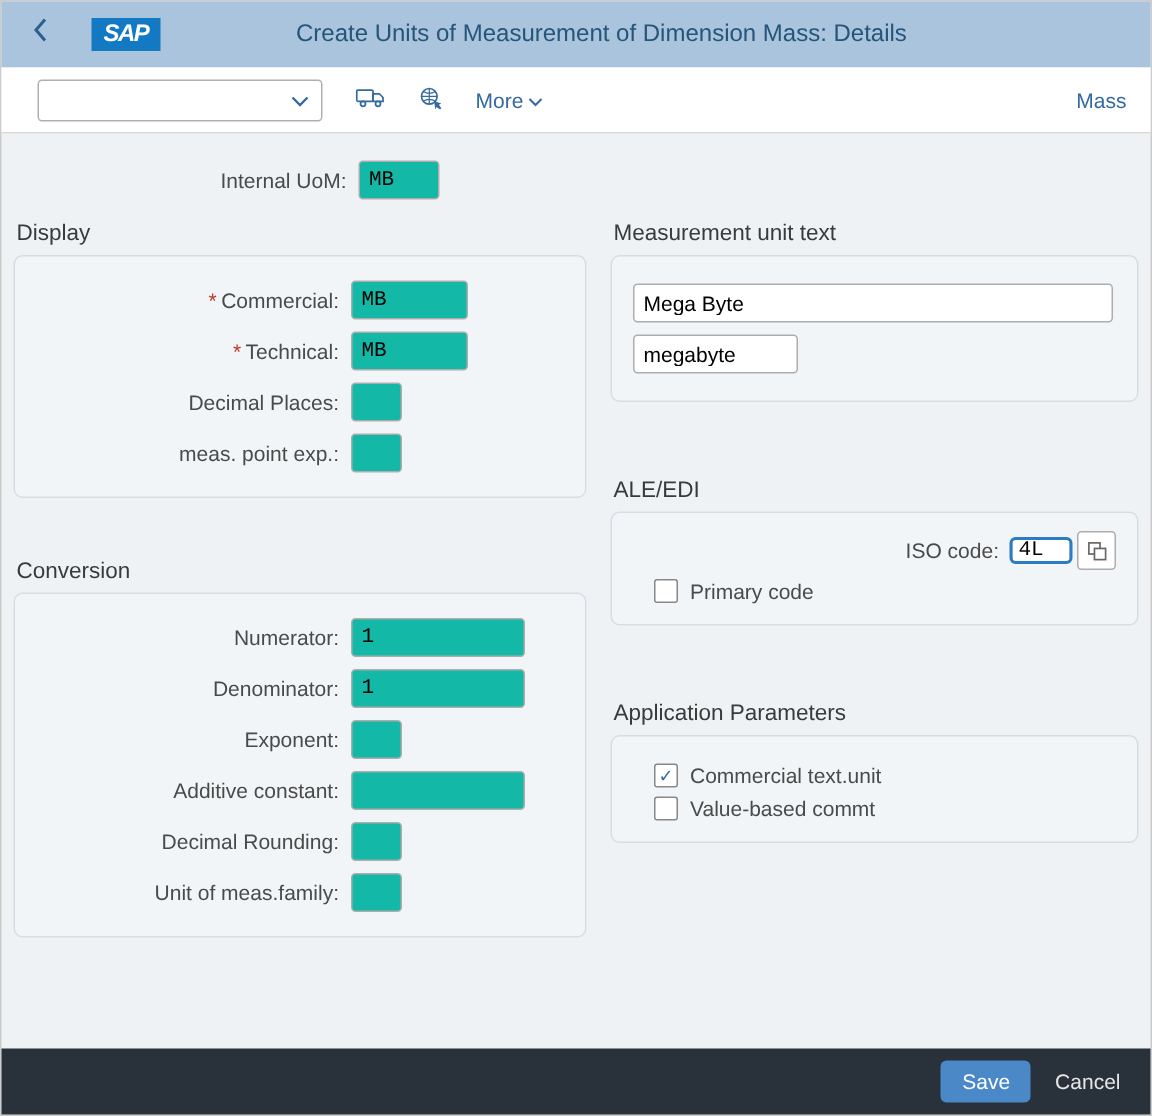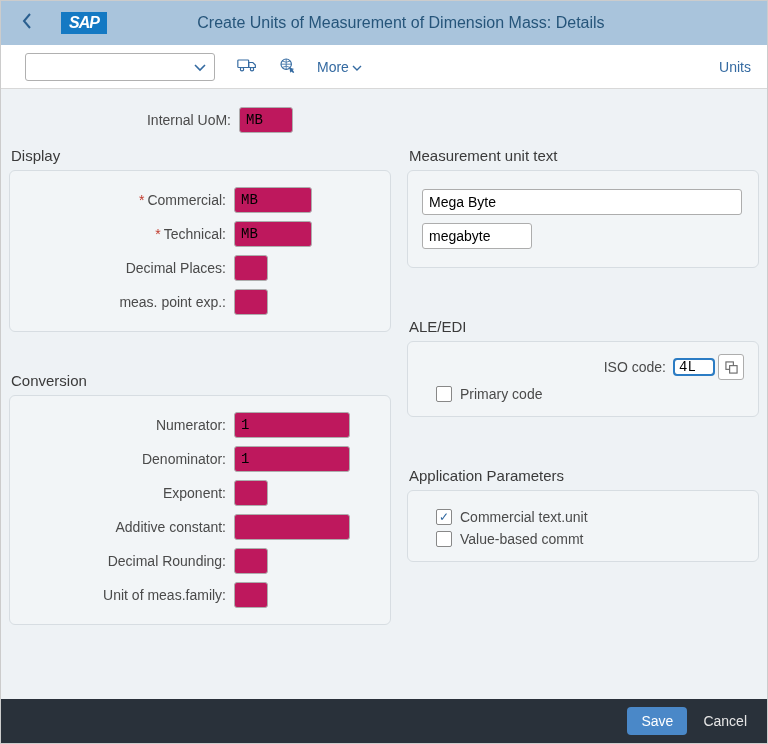--- a/index.html
+++ b/index.html
@@ -14,21 +14,21 @@
   .toolbar-select { width: 190px; height: 28px; border: 1px solid #b0b0b0; border-radius: 3px; display: flex; align-items: center; justify-content: flex-end; padding-right: 8px; cursor: pointer; }
   .select-caret { color: #346aa1; }
   .toolbar-icon { margin-left: 22px; color: #346aa1; cursor: pointer; position: relative; }
   .more-btn { margin-left: 22px; color: #346aa1; cursor: pointer; display: flex; align-items: center; }
   .more-btn .caret { margin-left: 3px; }
   .spacer { flex: 1; }
   .exit-btn { color: #346aa1; cursor: pointer; }
   .content { flex: 1; padding: 12px 8px 8px 8px; overflow: hidden; }
   .internal-row { display: flex; align-items: center; padding: 6px 0 10px 0; }
   .internal-row .lbl { width: 230px; text-align: right; padding-right: 8px; color: #4a4a4a; }
-  .input { height: 26px; border: 1px solid #adadad; border-radius: 3px; padding: 0 6px; font-family: 'Courier New', monospace; font-size: 14px; background: #be185d; }
+  .input { height: 26px; border: 1px solid #adadad; border-radius: 3px; padding: 0 6px; font-family: 'Courier New', monospace; font-size: 14px; background: #14b8a6; }
   .input-sm { width: 54px; }
   .input-xs { width: 34px; }
   .input-md { width: 78px; }
   .input-w { width: 116px; }
   .columns { display: flex; gap: 16px; }
   .colL { flex: 0 0 382px; }
   .colR { flex: 1; }
   .group-title { font-size: 15px; color: #3a3a3a; padding: 4px 2px 6px 2px; }
   .group-box { border: 1px solid #d7dde2; border-radius: 6px; background: #f2f5f7; padding: 10px; }
   .formrow { display: flex; align-items: center; margin: 4px 0; min-height: 30px; }
@@ -101,21 +101,21 @@
     </div>
     <div class="more-btn">
       <span>More</span>
       <span class="caret">
         <svg width="10" height="7" viewBox="0 0 10 7">
             <polyline points="1,1 5,5 9,1" fill="none" stroke="#346aa1" stroke-width="1.4"></polyline>
           </svg>
       </span>
     </div>
     <div class="spacer"></div>
-    <div class="exit-btn">Units</div>
+    <div class="exit-btn">Mass</div>
   </div>
 
   <div class="content">
 
     <div class="internal-row">
       <div class="lbl">Internal UoM:</div>
       <input class="input input-sm" value="MB" style="">
     </div>
 
     <div class="columns">

